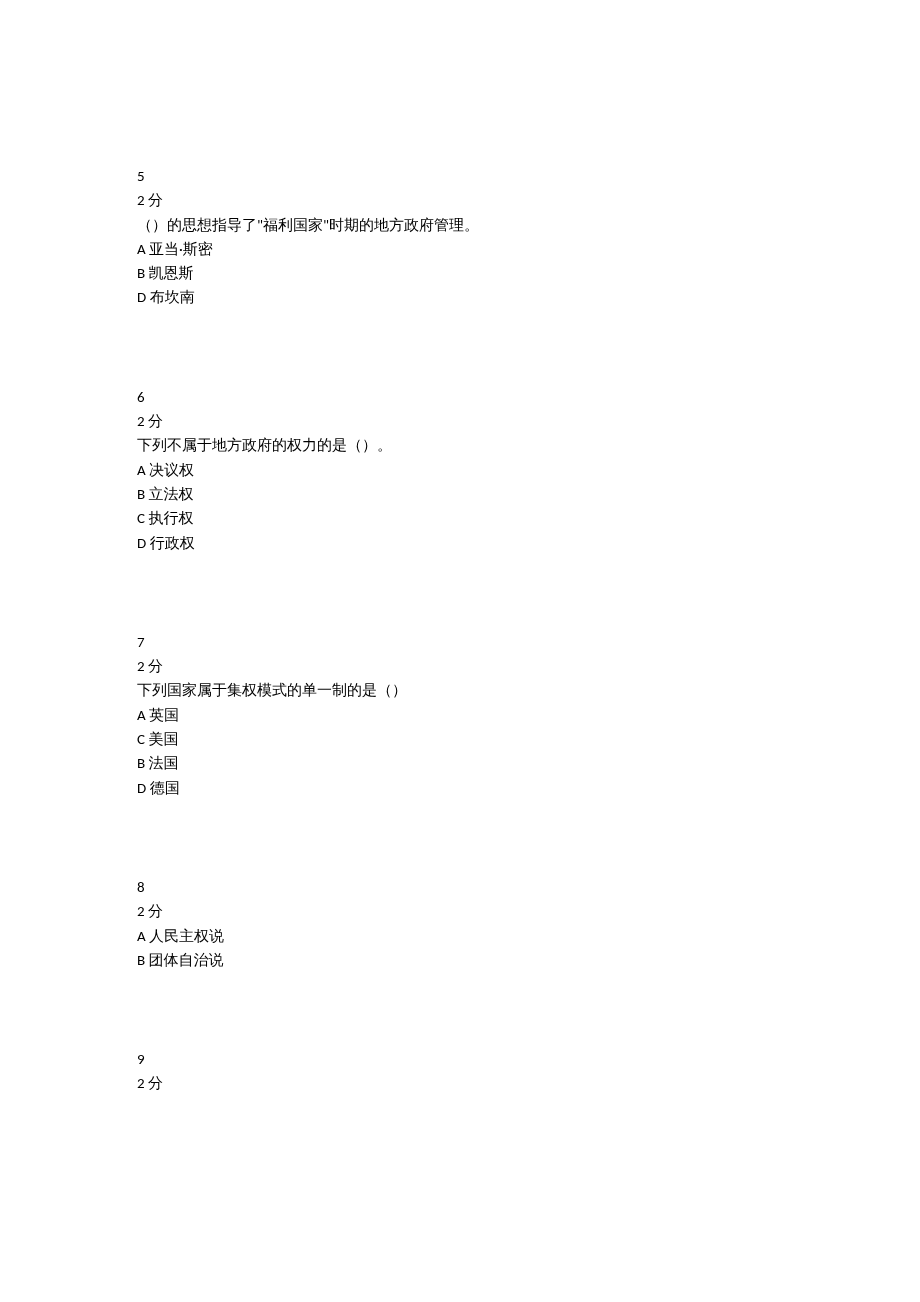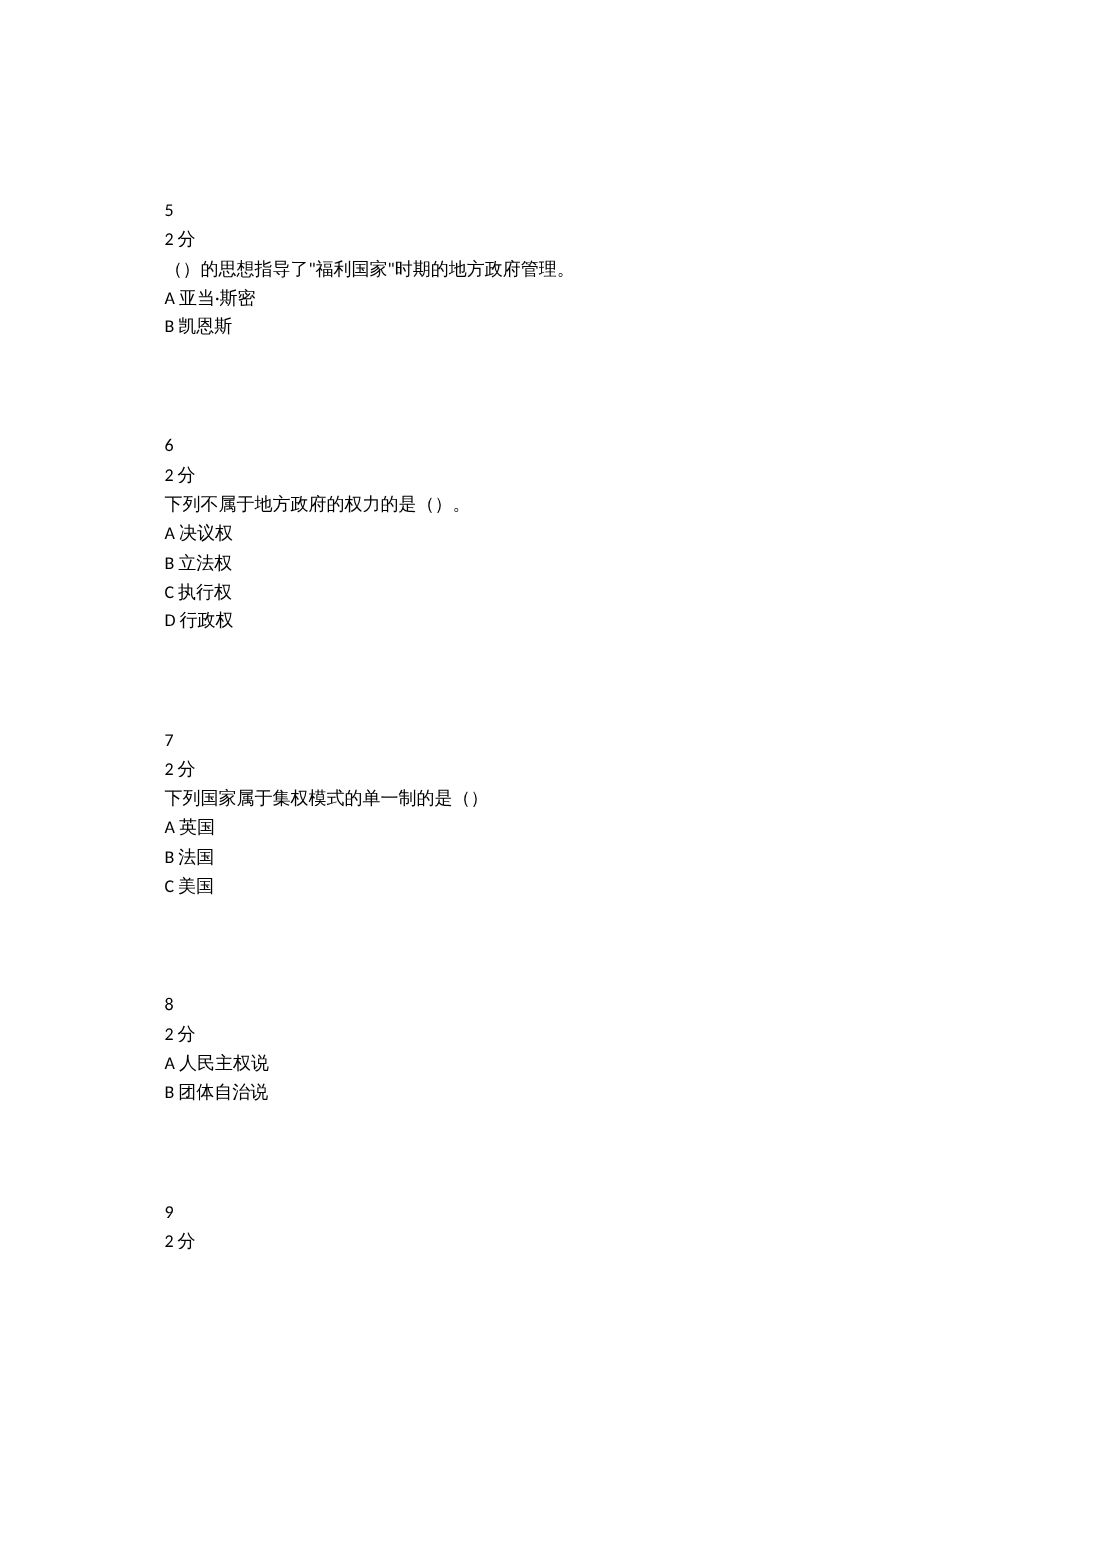--- a/index.html
+++ b/index.html
@@ -36,37 +36,39 @@
 </head>
 <body>
 
 <div id="content">
     <div class="question-block">
       <div class="q-number">5</div>
       <div class="points">2 分</div>
       <div class="q-text">（）的思想指导了"福利国家"时期的地方政府管理。</div>
       <div class="option"><span class="option-letter">A</span><span> 亚当·斯密</span></div>
       <div class="option"><span class="option-letter">B</span><span> 凯恩斯</span></div>
+      <div class="option"><span class="option-letter">D</span><span> 布坎南</span></div>
     </div>
     <div class="question-block">
       <div class="q-number">6</div>
       <div class="points">2 分</div>
       <div class="q-text">下列不属于地方政府的权力的是（）。</div>
       <div class="option"><span class="option-letter">A</span><span> 决议权</span></div>
       <div class="option"><span class="option-letter">B</span><span> 立法权</span></div>
       <div class="option"><span class="option-letter">C</span><span> 执行权</span></div>
       <div class="option"><span class="option-letter">D</span><span> 行政权</span></div>
     </div>
     <div class="question-block">
       <div class="q-number">7</div>
       <div class="points">2 分</div>
       <div class="q-text">下列国家属于集权模式的单一制的是（）</div>
       <div class="option"><span class="option-letter">A</span><span> 英国</span></div>
+      <div class="option"><span class="option-letter">C</span><span> 美国</span></div>
       <div class="option"><span class="option-letter">B</span><span> 法国</span></div>
-      <div class="option"><span class="option-letter">C</span><span> 美国</span></div>
+      <div class="option"><span class="option-letter">D</span><span> 德国</span></div>
     </div>
     <div class="question-block">
       <div class="q-number">8</div>
       <div class="points">2 分</div>
       <div class="option"><span class="option-letter">A</span><span> 人民主权说</span></div>
       <div class="option"><span class="option-letter">B</span><span> 团体自治说</span></div>
     </div>
     <div class="question-block">
       <div class="q-number">9</div>
       <div class="points">2 分</div>

